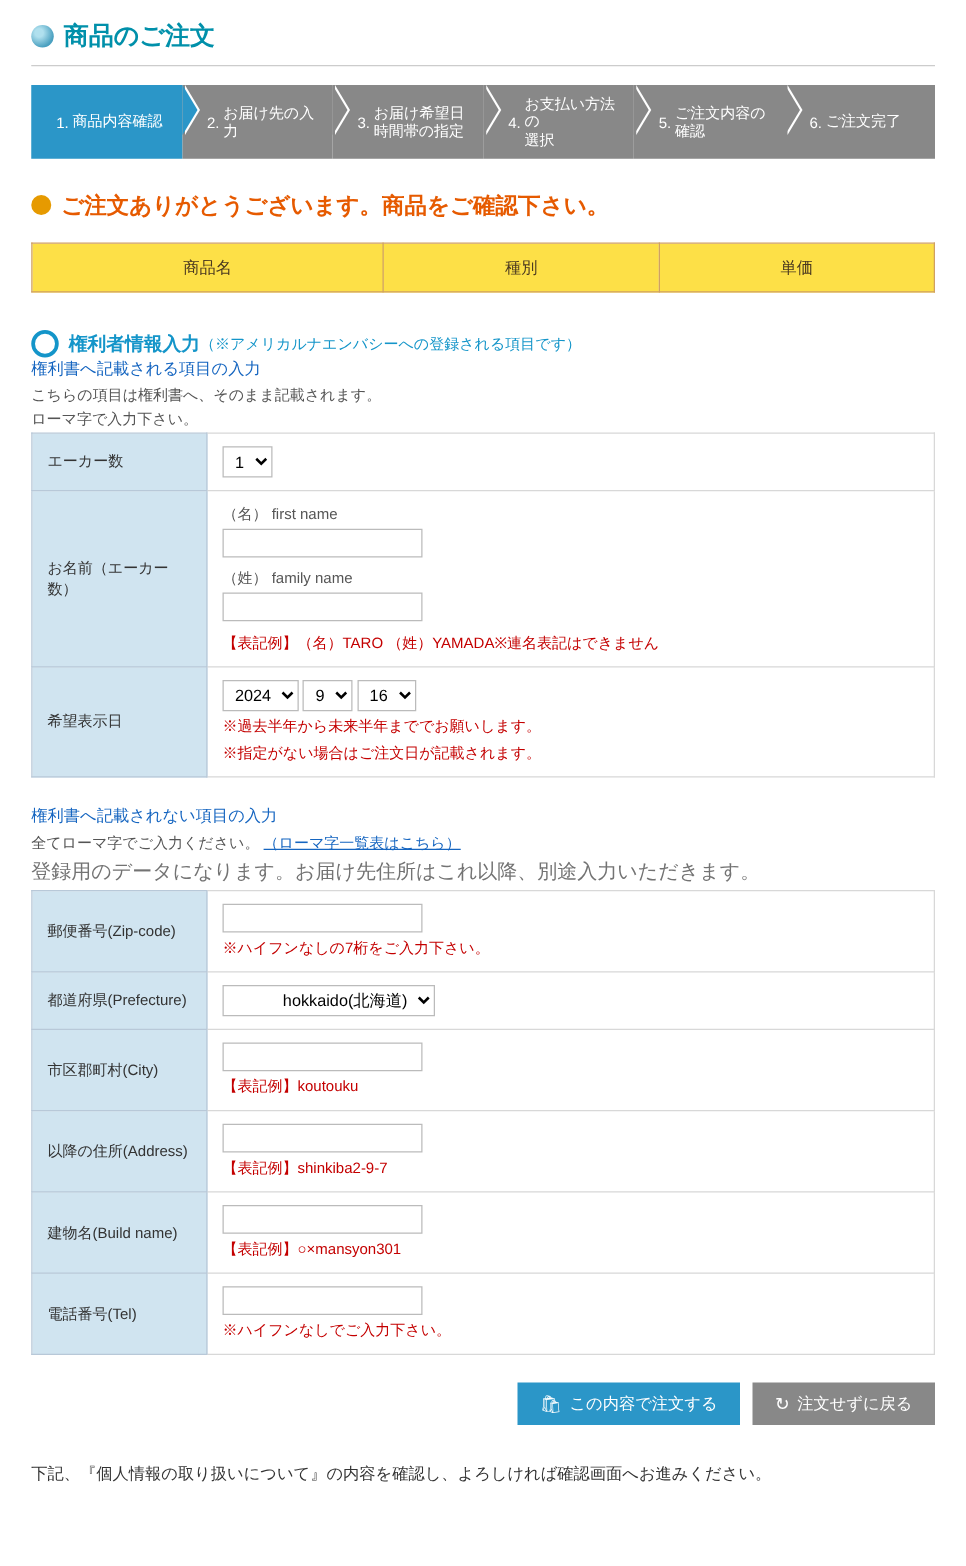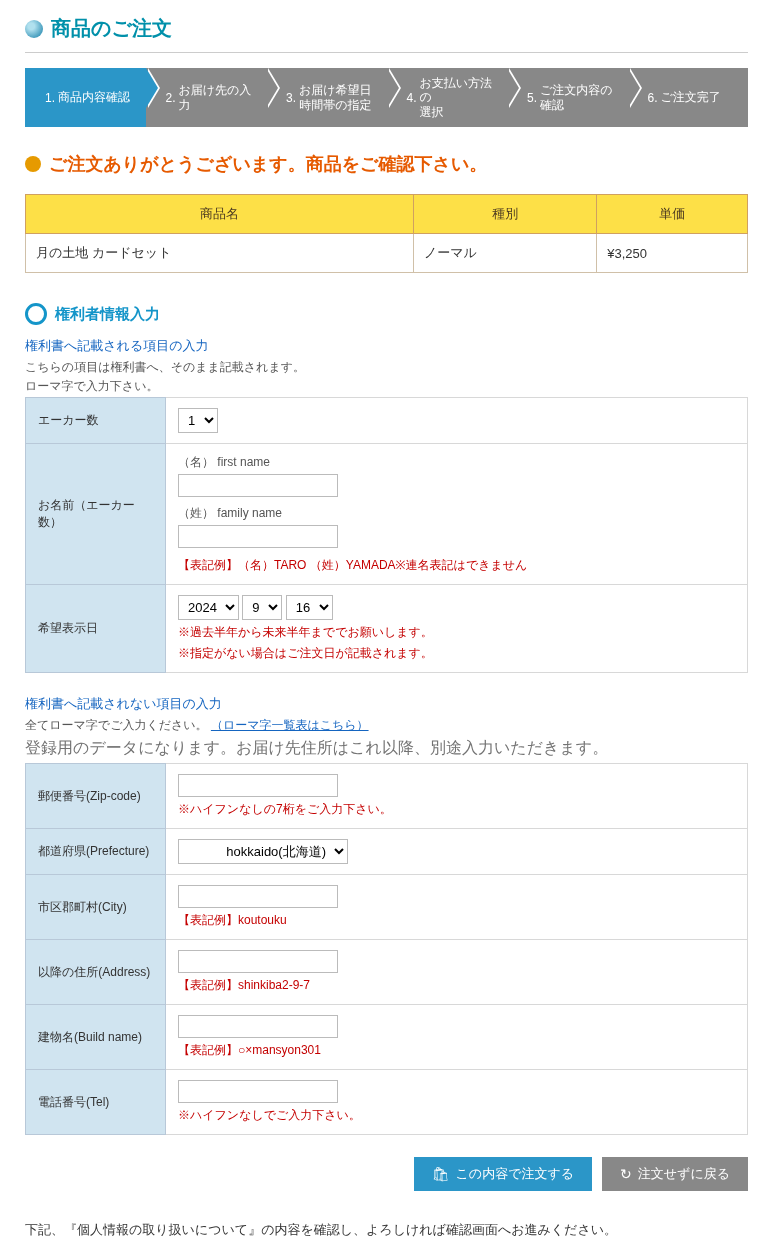--- a/index.html
+++ b/index.html
@@ -13,21 +13,21 @@
 .step.active::after { border-left-color: #2b96c8; }
 .step::before { content: ''; position: absolute; right: -14px; top: 0; width: 0; height: 0; border-top: 20px solid transparent; border-bottom: 20px solid transparent; border-left: 12px solid #fff; z-index: 1; }
 .step:last-child::after, .step:last-child::before { display: none; }
 .step-num { margin-right: 3px; }
 .step-inner { line-height: 1.2; }
 .confirm-msg { color: #e65a00; font-size: 18px; font-weight: bold; margin-bottom: 18px; display: flex; align-items: center; }
 .confirm-msg::before { content: ''; display: inline-block; width: 16px; height: 16px; border-radius: 50%; background: #e69a00; margin-right: 8px; position: relative; }
 table.product { width: 100%; border-collapse: collapse; margin-bottom: 30px; }
 table.product th { background: #fde047; color: #4a3820; padding: 10px; border: 1px solid #d0a060; text-align: center; font-weight: normal; font-size: 13px; }
 table.product td { padding: 10px; border: 1px solid #d0c0a8; font-size: 13px; }
-.section-title { color: #1495c9; font-size: 15px; font-weight: bold; margin-bottom: 12px; display: flex; align-items: center; }
+.section-title { color: #1495c9; font-size: 15px; font-weight: bold; display: flex; align-items: center; }
 .section-title::before { content: ''; display: inline-block; width: 16px; height: 16px; border-radius: 50%; border: 3px solid #1495c9; background: #fff; margin-right: 8px; }
 .section-sub { font-size: 12px; color: #1495c9; font-weight: normal; }
 .subsection-label { color: #1565c0; font-size: 13px; margin-bottom: 4px; }
 .subsection-note { font-size: 12px; color: #555; margin-bottom: 2px; }
 .form-table { width: 100%; border-collapse: collapse; margin-top: 0; margin-bottom: 22px; }
 .form-table th { background: #d0e4f0; padding: 14px 12px; border: 1px solid #b8c8d8; font-weight: normal; text-align: left; width: 140px; font-size: 12px; vertical-align: middle; }
 .form-table td { padding: 10px 12px; border: 1px solid #d8d8d8; font-size: 12px; }
 .form-table input[type=text], .form-table select { border: 1px solid #bbb; padding: 3px 5px; font-size: 13px; background: #fff; }
 .form-table input[type=text] { width: 160px; }
 .note-red { color: #c40000; font-size: 12px; margin-top: 4px; }
@@ -53,21 +53,21 @@
   <div class="step active">
       <span class="step-num">1.</span>
       <span class="step-inner">商品内容確認</span>
     </div>
   <div class="step">
       <span class="step-num">2.</span>
       <span class="step-inner">お届け先の入力</span>
     </div>
   <div class="step">
       <span class="step-num">3.</span>
-      <span class="step-inner" style="white-space:pre-line;text-align:right;">お届け希望日
+      <span class="step-inner" style="white-space:pre-line;">お届け希望日
 時間帯の指定</span>
     </div>
   <div class="step">
       <span class="step-num">4.</span>
       <span class="step-inner" style="white-space:pre-line;">お支払い方法の
 選択</span>
     </div>
   <div class="step">
       <span class="step-num">5.</span>
       <span class="step-inner">ご注文内容の確認</span>
@@ -82,30 +82,26 @@
     <span>ご注文ありがとうございます。商品をご確認下さい。</span>
   </div>
 
 <table class="product">
   <tbody>
       <tr>
     <th>商品名</th>
     <th>種別</th>
     <th>単価</th>
   </tr>
-  <tr>
-    <td>月の土地 カードセット</td>
-    <td>ノーマル</td>
-    <td>¥3,250</td>
-  </tr>
 </tbody>
   </table>
 
 <div class="section-title">
   <span>権利者情報入力</span>
+  <span class="section-sub">（※アメリカルナエンバシーへの登録される項目です）</span>
 </div>
 
 <div class="subsection-label">権利書へ記載される項目の入力</div>
 <div class="subsection-note">こちらの項目は権利書へ、そのまま記載されます。</div>
 <div class="subsection-note">ローマ字で入力下さい。</div>
 
 <table class="form-table">
   <tbody>
       <tr>
     <th>エーカー数</th>

